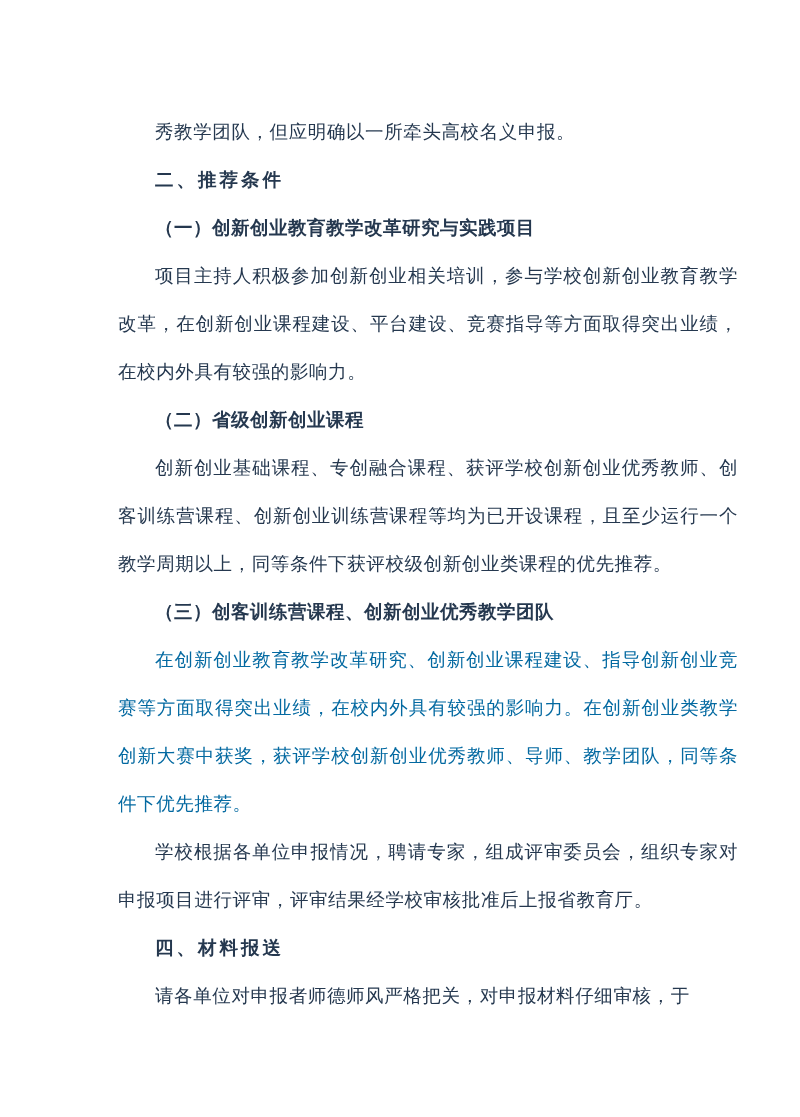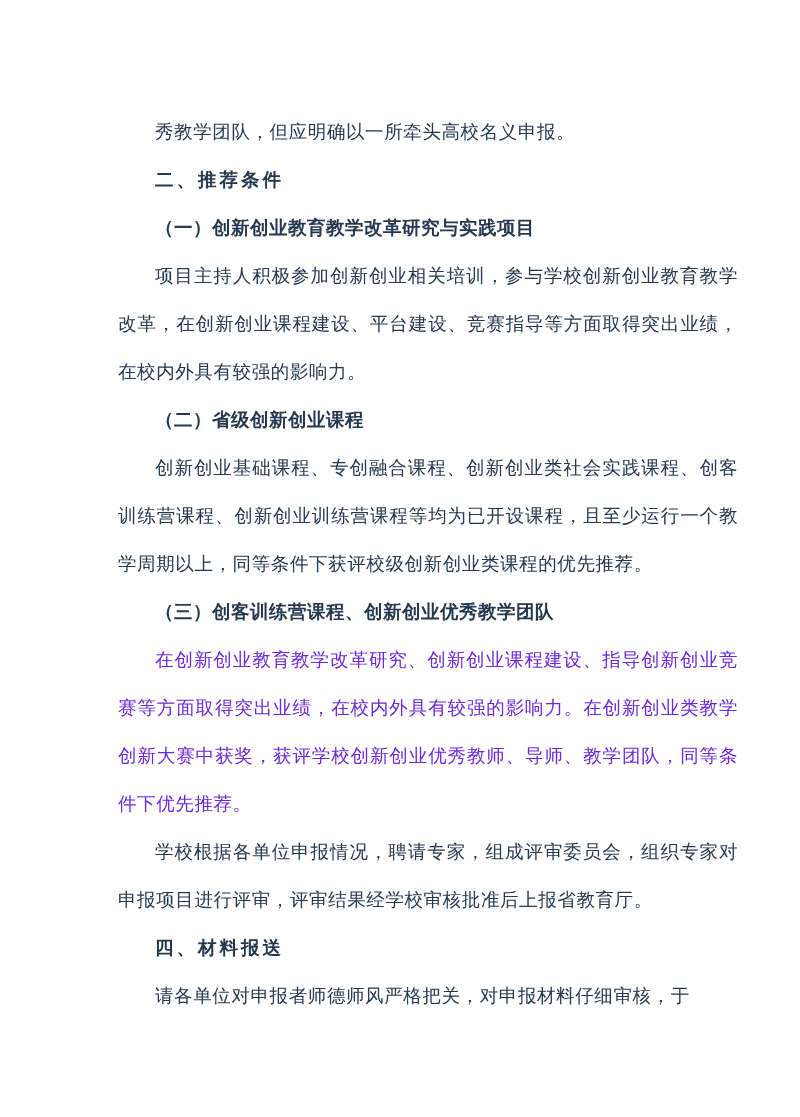--- a/index.html
+++ b/index.html
@@ -39,40 +39,40 @@
     font-weight: bold;
     text-indent: 2em;
     letter-spacing: 3px;
   }
   p.subheading {
     font-weight: bold;
     text-indent: 2em;
     letter-spacing: 0.5px;
   }
   p.light {
-    color: #6d28d9;
+    color: #0369a1;
   }
 </style>
 </head>
 <body>
 
 <div class="page">
   <div class="doc-body">
 
     <p class="indent">秀教学团队，但应明确以一所牵头高校名义申报。</p>
 
     <p class="heading-spaced">二、推荐条件</p>
 
     <p class="subheading">（一）创新创业教育教学改革研究与实践项目</p>
 
     <p class="indent">项目主持人积极参加创新创业相关培训，参与学校创新创业教育教学改革，在创新创业课程建设、平台建设、竞赛指导等方面取得突出业绩，在校内外具有较强的影响力。</p>
 
     <p class="subheading">（二）省级创新创业课程</p>
 
-    <p class="indent">创新创业基础课程、专创融合课程、创新创业类社会实践课程、创客训练营课程、创新创业训练营课程等均为已开设课程，且至少运行一个教学周期以上，同等条件下获评校级创新创业类课程的优先推荐。</p>
+    <p class="indent">创新创业基础课程、专创融合课程、获评学校创新创业优秀教师、创客训练营课程、创新创业训练营课程等均为已开设课程，且至少运行一个教学周期以上，同等条件下获评校级创新创业类课程的优先推荐。</p>
 
     <p class="subheading">（三）创客训练营课程、创新创业优秀教学团队</p>
 
     <p class="indent light">在创新创业教育教学改革研究、创新创业课程建设、指导创新创业竞赛等方面取得突出业绩，在校内外具有较强的影响力。在创新创业类教学创新大赛中获奖，获评学校创新创业优秀教师、导师、教学团队，同等条件下优先推荐。</p>
 
 
     <p class="indent">学校根据各单位申报情况，聘请专家，组成评审委员会，组织专家对申报项目进行评审，评审结果经学校审核批准后上报省教育厅。</p>
 
     <p class="heading-spaced">四、材料报送</p>
 

